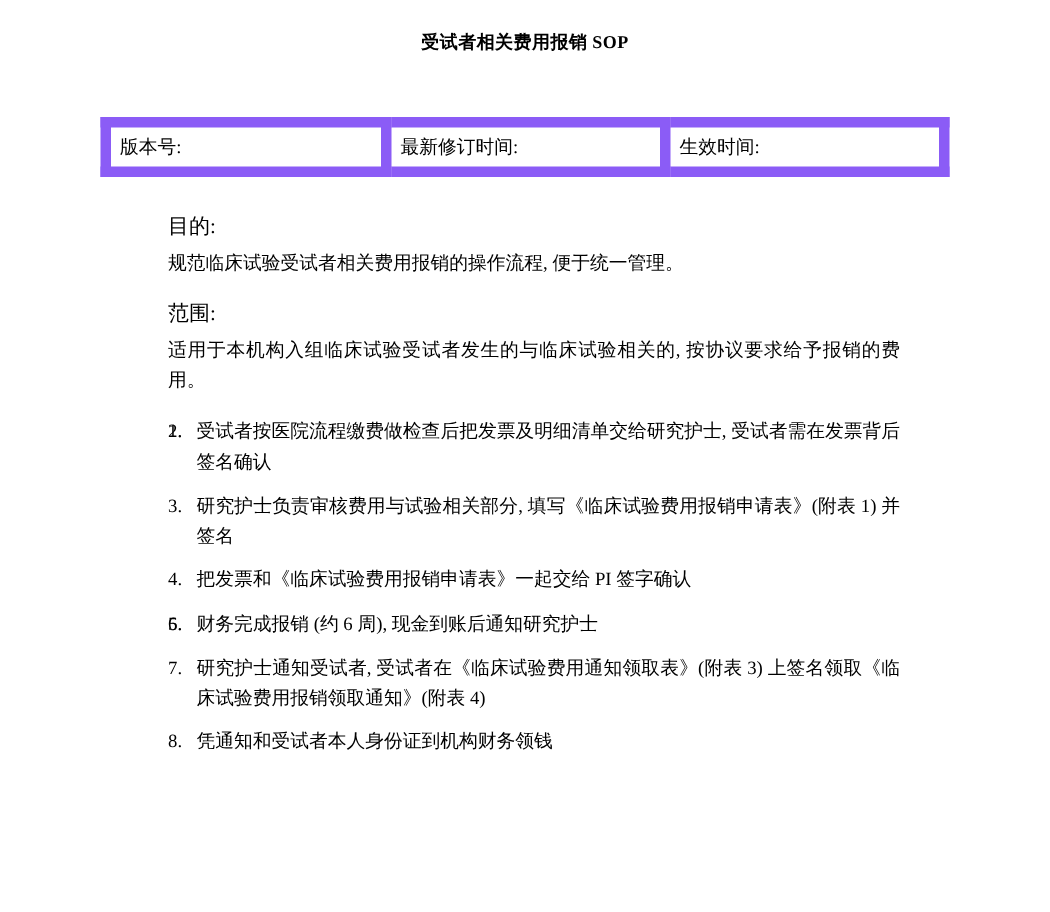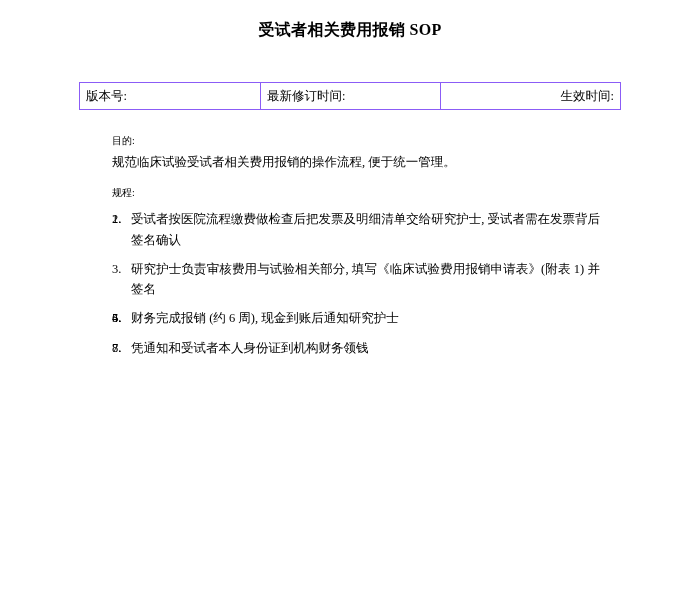--- a/index.html
+++ b/index.html
@@ -17,49 +17,49 @@
   .page {
     position: relative;
     width: 700px;
     height: 608px;
     box-sizing: border-box;
     padding: 0;
   }
   .doc-title {
     text-align: center;
     font-weight: bold;
-    font-size: 16px;
+    font-size: 12px;
     letter-spacing: 0.3px;
     margin: 20px 0 0 0;
     font-family: "Liberation Serif", serif;
   }
   .meta-table {
     margin: 41px auto 0 auto;
     width: 502px;
     border-collapse: collapse;
     table-layout: fixed;
   }
   .meta-table td {
-    border: 1px solid #8b5cf6;
+    border: 7px solid #8b5cf6;
     height: 26px;
     font-size: 12.5px;
     padding: 0 6px;
     vertical-align: middle;
     line-height: 1.2;
   }
   .meta-table td.c1 { width: 168px; }
   .meta-table td.c2 { width: 167px; }
-  .meta-table td.c3 { width: 167px; text-align: right; }
+  .meta-table td.c3 { width: 167px; }
 
   .body-wrap {
     margin-top: 24px;
     padding: 0 100px 0 112px;
   }
   .sec-head {
-    font-size: 10px;
+    font-size: 14px;
     margin: 0 0 3px 0;
     line-height: 1.45;
   }
   .para {
     font-size: 12.5px;
     line-height: 1.62;
     margin: 0 0 11px 0;
     text-align: justify;
   }
   .para.tight { margin-bottom: 14px; }
@@ -99,47 +99,50 @@
         <td class="c3">生效时间:</td>
       </tr>
     </tbody>
   </table>
 
   <div class="body-wrap">
 
     <div class="sec-head">目的:</div>
     <div class="para tight">规范临床试验受试者相关费用报销的操作流程, 便于统一管理。</div>
 
+    <div class="sec-head">范围:</div>
+    <div class="para tight">适用于本机构入组临床试验受试者发生的与临床试验相关的, 按协议要求给予报销的费用。</div>
 
-    <div class="sec-head">规程:</div>
 
     <ol class="steps">
       <li>
         <span class="num">1.</span>
       </li>
       <li>
         <span class="num">2.</span>
         <span>受试者按医院流程缴费做检查后把发票及明细清单交给研究护士, 受试者需在发票背后签名确认</span>
       </li>
       <li>
         <span class="num">3.</span>
         <span>研究护士负责审核费用与试验相关部分, 填写《临床试验费用报销申请表》(附表 1) 并签名</span>
       </li>
       <li>
         <span class="num">4.</span>
+        <span>把发票和《临床试验费用报销申请表》一起交给 PI 签字确认</span>
       </li>
       <li>
         <span class="num">5.</span>
       </li>
       <li>
         <span class="num">6.</span>
         <span>财务完成报销 (约 6 周), 现金到账后通知研究护士</span>
       </li>
       <li>
         <span class="num">7.</span>
+        <span>研究护士通知受试者, 受试者在《临床试验费用通知领取表》(附表 3) 上签名领取《临床试验费用报销领取通知》(附表 4)</span>
       </li>
       <li>
         <span class="num">8.</span>
         <span>凭通知和受试者本人身份证到机构财务领钱</span>
       </li>
     </ol>
 
   </div>
 </div>
 

